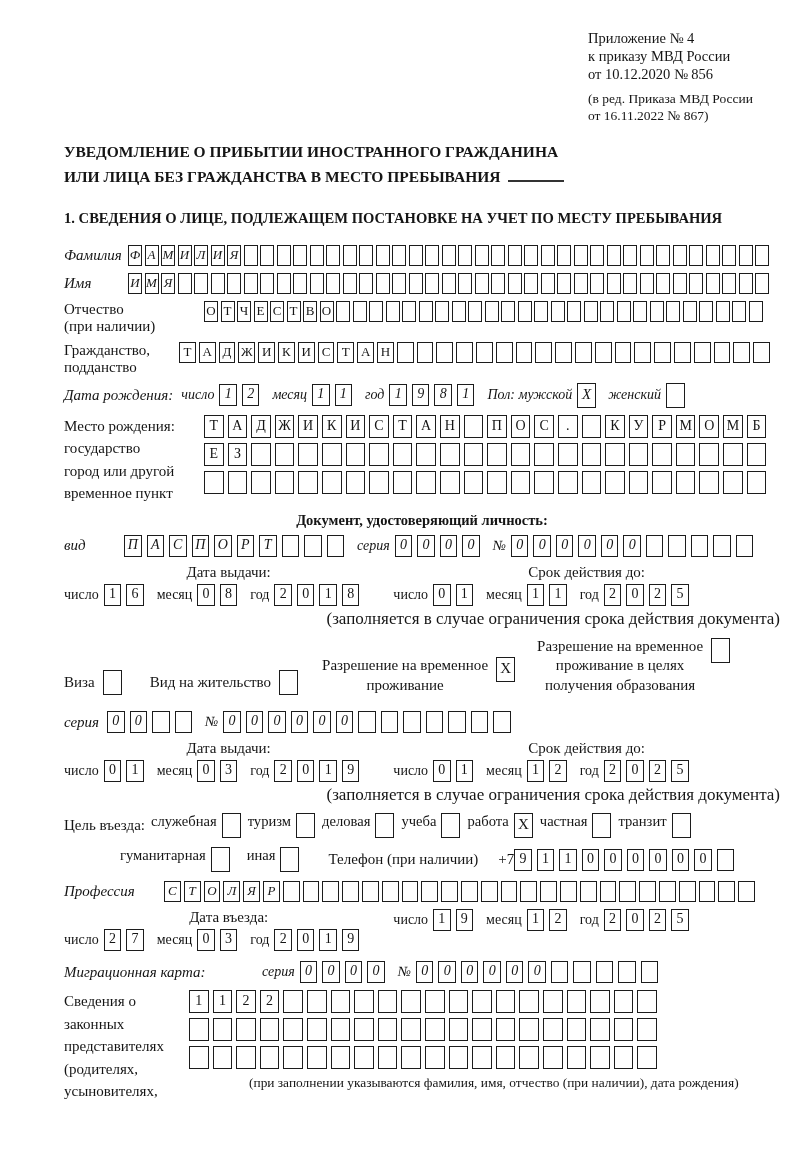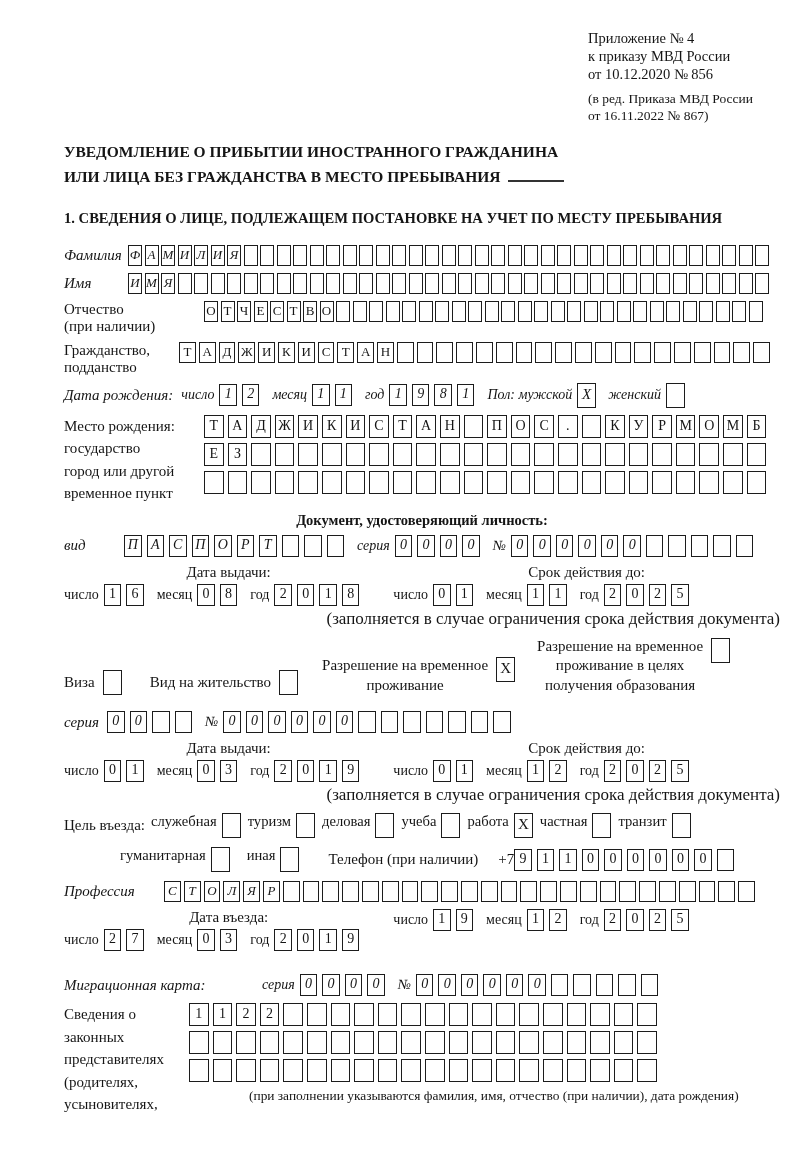--- a/index.html
+++ b/index.html
@@ -735,21 +735,21 @@
         <span class="boxes sz-d">
             <span class="bx">2</span>
             <span class="bx">0</span>
             <span class="bx">2</span>
             <span class="bx">5</span>
           </span>
       </div>
     </div>
   </div>
 
-  <div class="row center" style="margin-top:23px">
+  <div class="row center" style="margin-top:10px">
     <span class="lbl" style="width:170px">Миграционная карта:</span>
     <span class="w" style="margin-left:28px">серия</span>
     <span class="boxes sz-d">
         <span class="bx">0</span>
         <span class="bx">0</span>
         <span class="bx">0</span>
         <span class="bx">0</span>
       </span>
     <span class="w">№</span>
     <span class="boxes sz-d">

